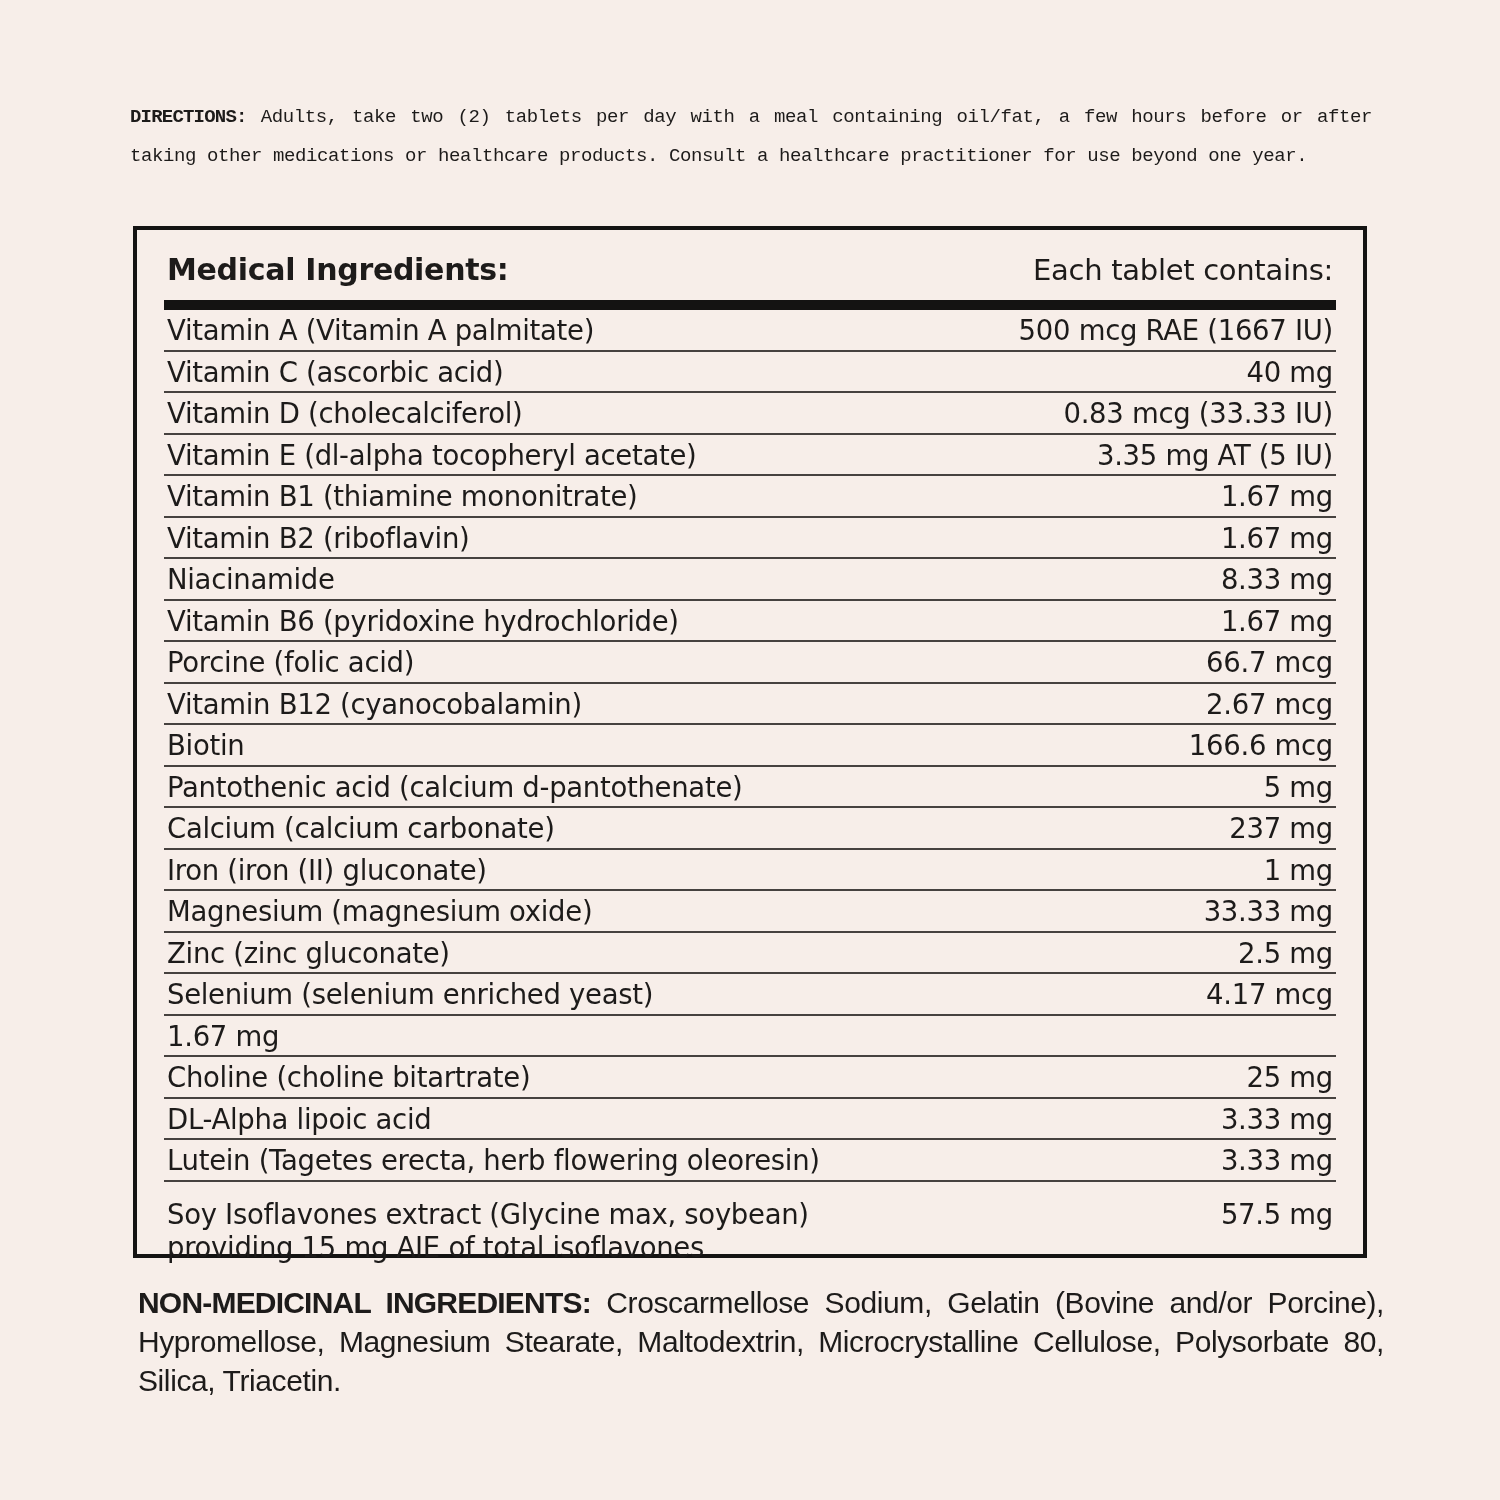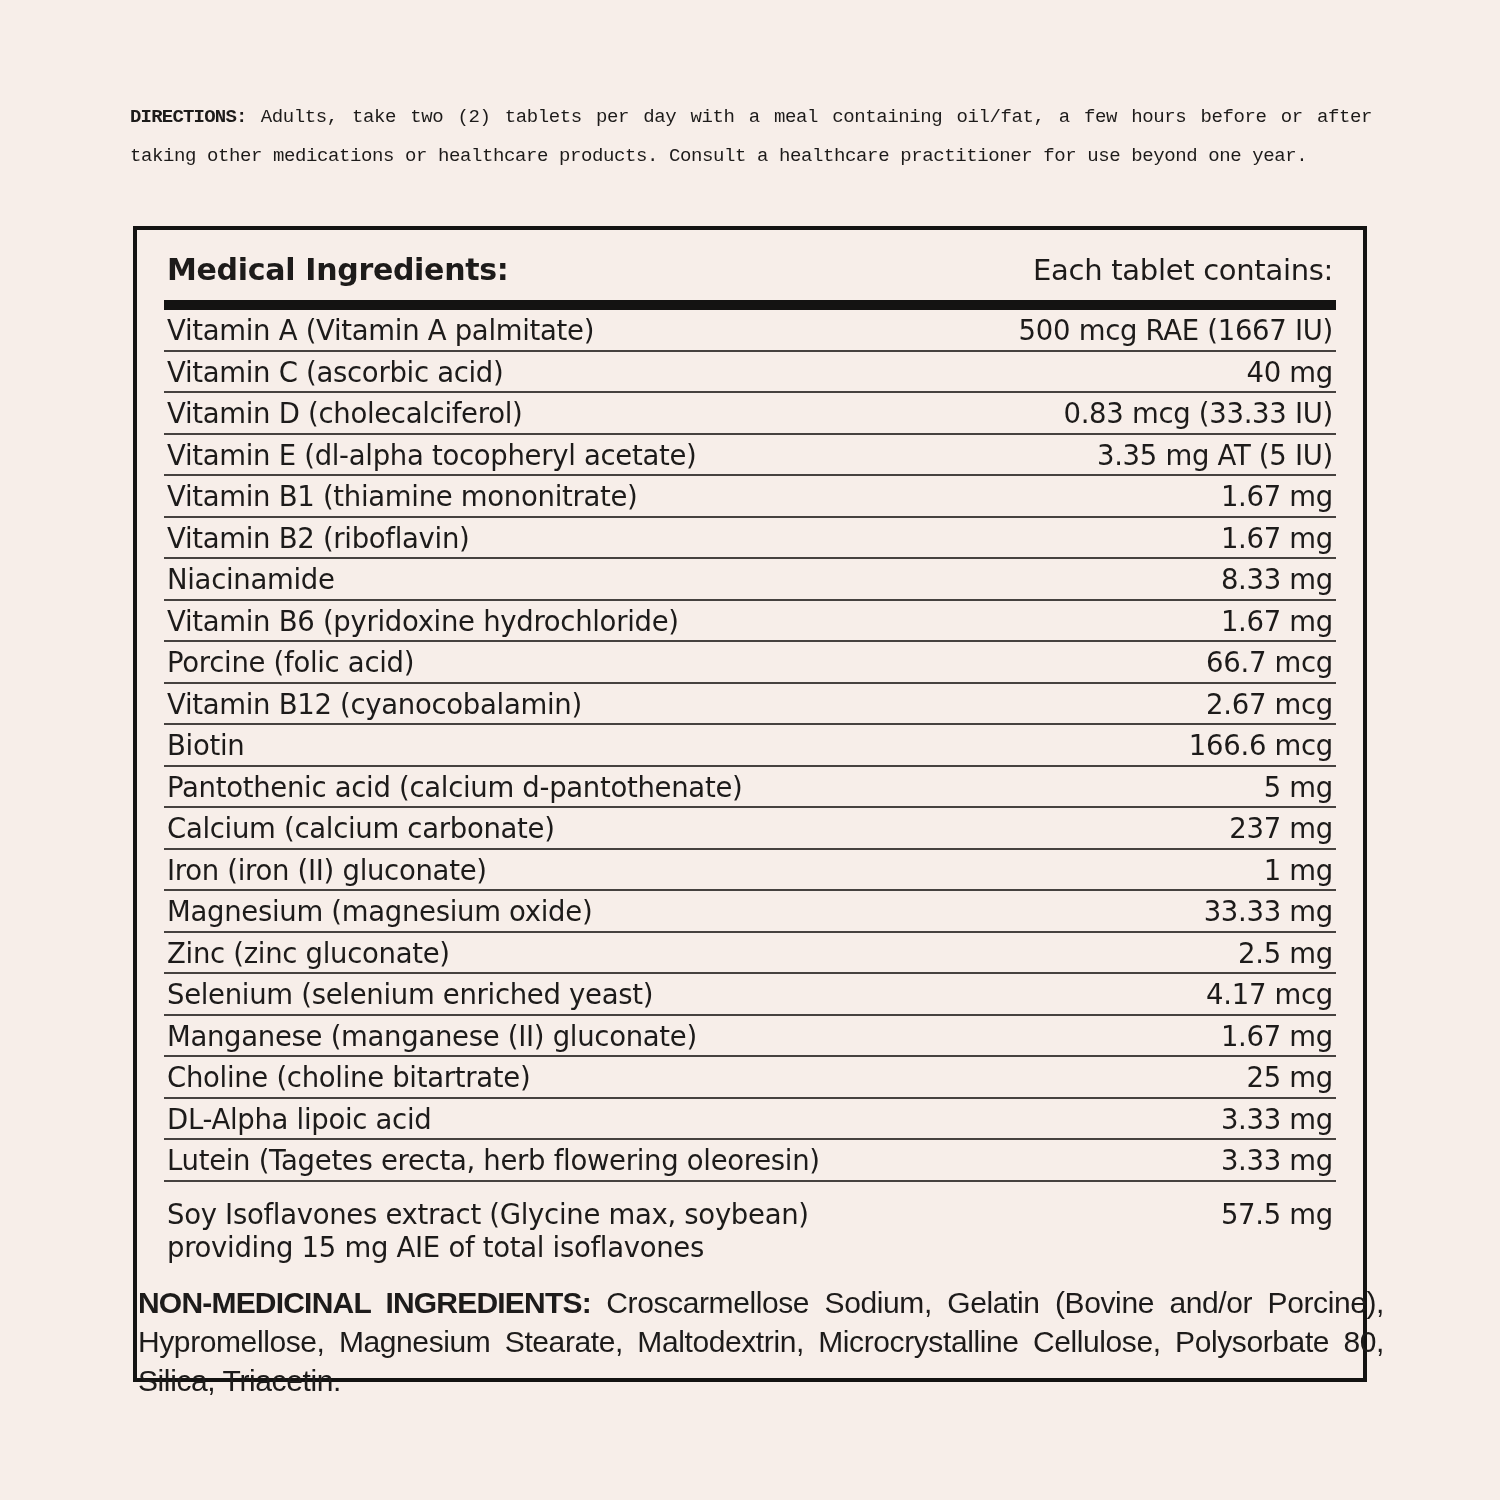--- a/index.html
+++ b/index.html
@@ -28,21 +28,21 @@
     letter-spacing:-0.4px;
     color:var(--ink);
     font-family:Liberation Mono, monospace;
   }
   .directions b{letter-spacing:-0.8px;}
 
   
   .panel{
     position:absolute;
     left:133px; right:133px; top:226px;
-    height:1156px;
+    height:1032px;
     border:4px solid var(--rule);
     padding:20px 27px 0 27px;
     background:var(--bg);
   }
   .panel-header{
     display:flex;
     justify-content:space-between;
     align-items:baseline;
     font-size:30px;
     padding:2px 3px 0 3px;
@@ -169,21 +169,20 @@
         </div>
         <div class="row">
           <span class="name">Zinc (zinc gluconate)</span>
           <span class="amount">2.5 mg</span>
         </div>
         <div class="row">
           <span class="name">Selenium (selenium enriched yeast)</span>
           <span class="amount">4.17 mcg</span>
         </div>
         <div class="row">
-          <span class="name">Manganese (manganese (II) gluconate)</span>
           <span class="amount">1.67 mg</span>
         </div>
         <div class="row">
           <span class="name">Choline (choline bitartrate)</span>
           <span class="amount">25 mg</span>
         </div>
         <div class="row">
           <span class="name">DL-Alpha lipoic acid</span>
           <span class="amount">3.33 mg</span>
         </div>

